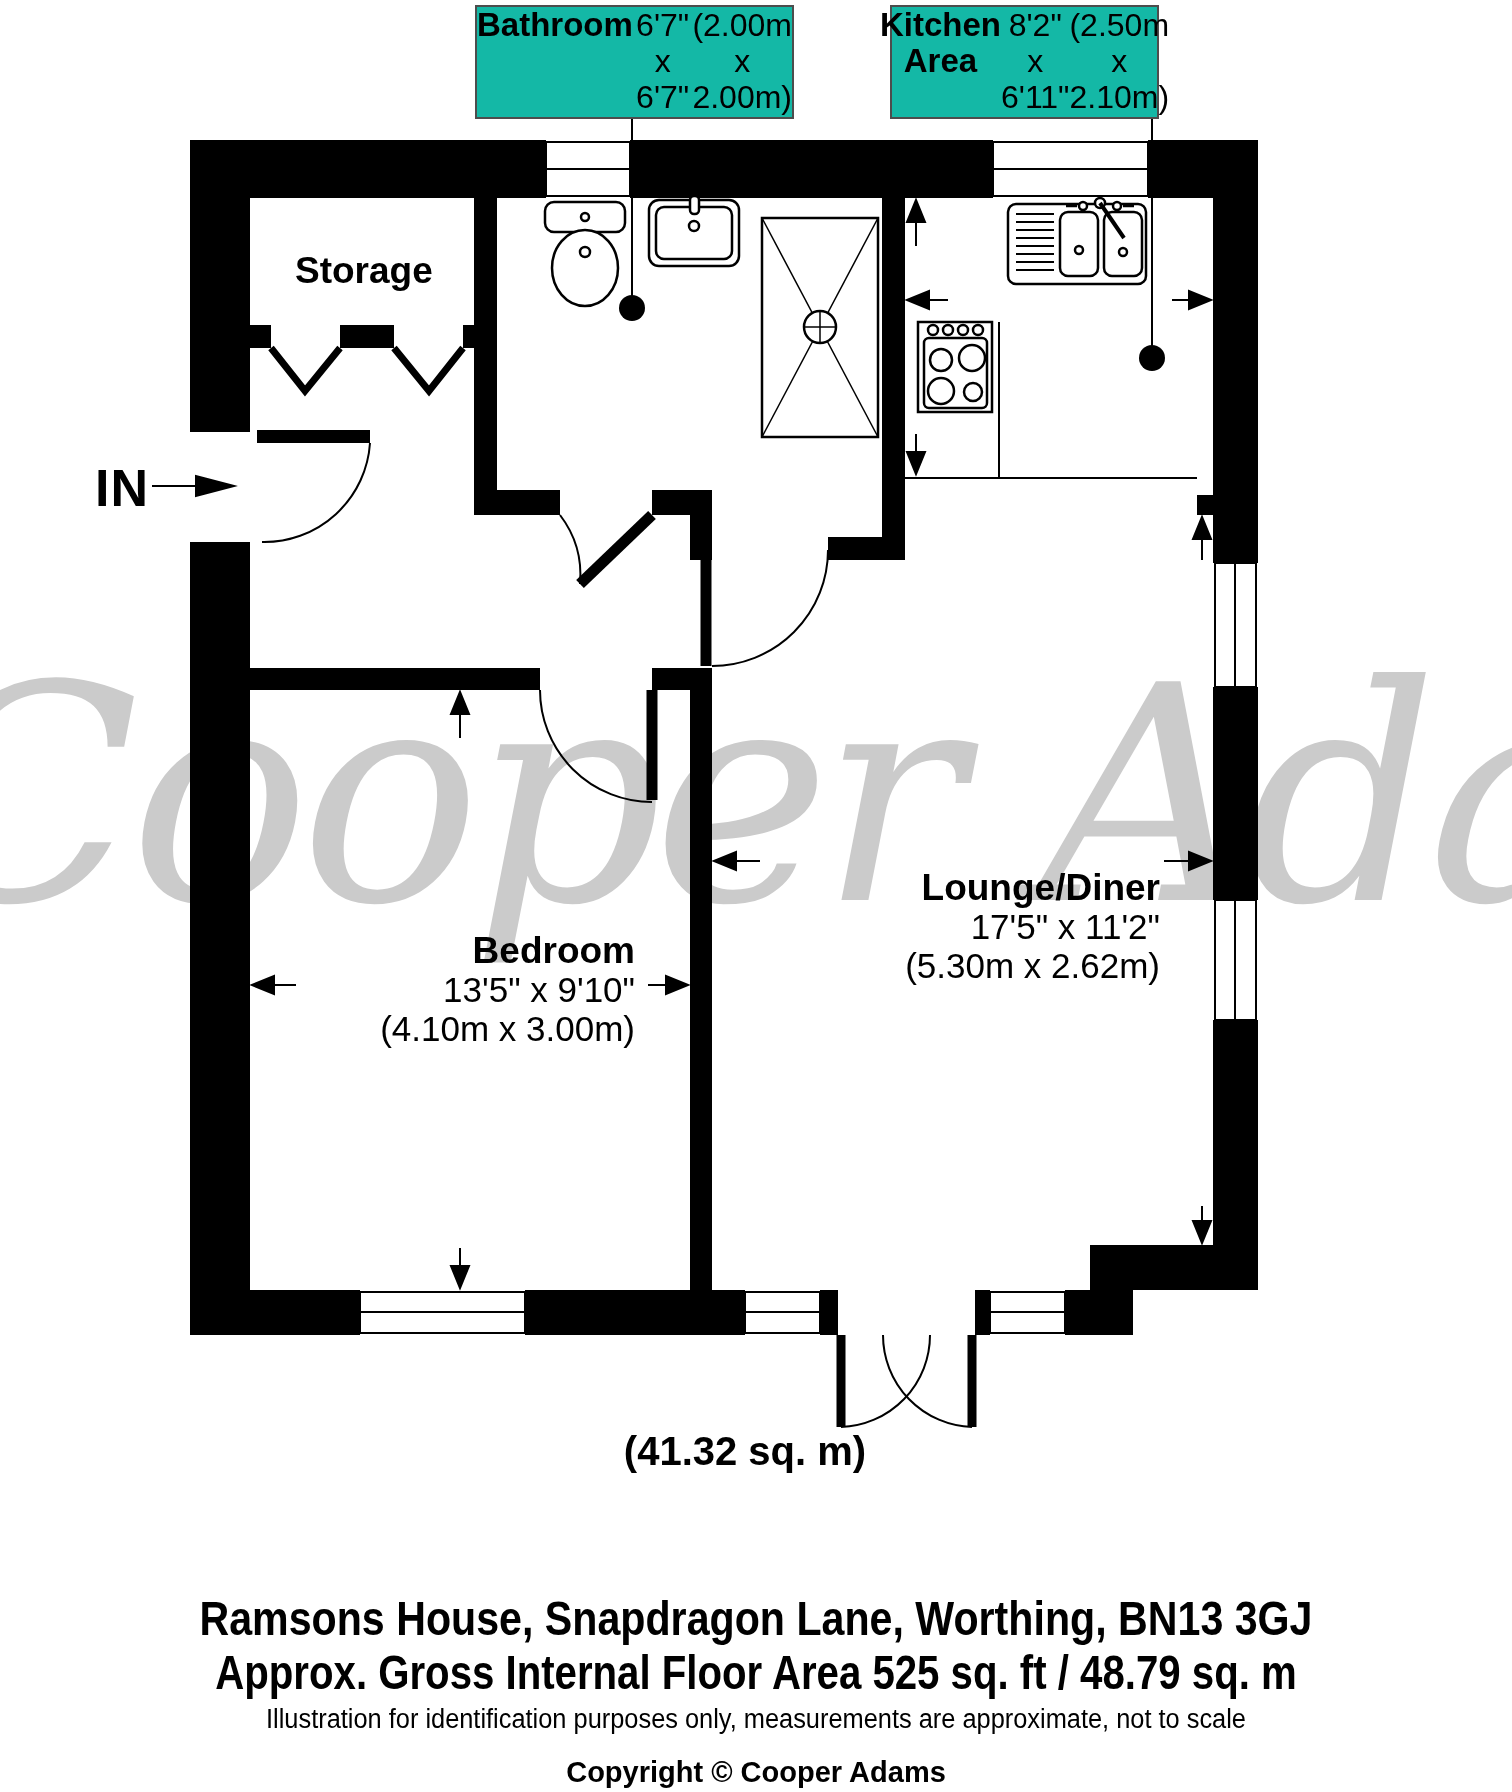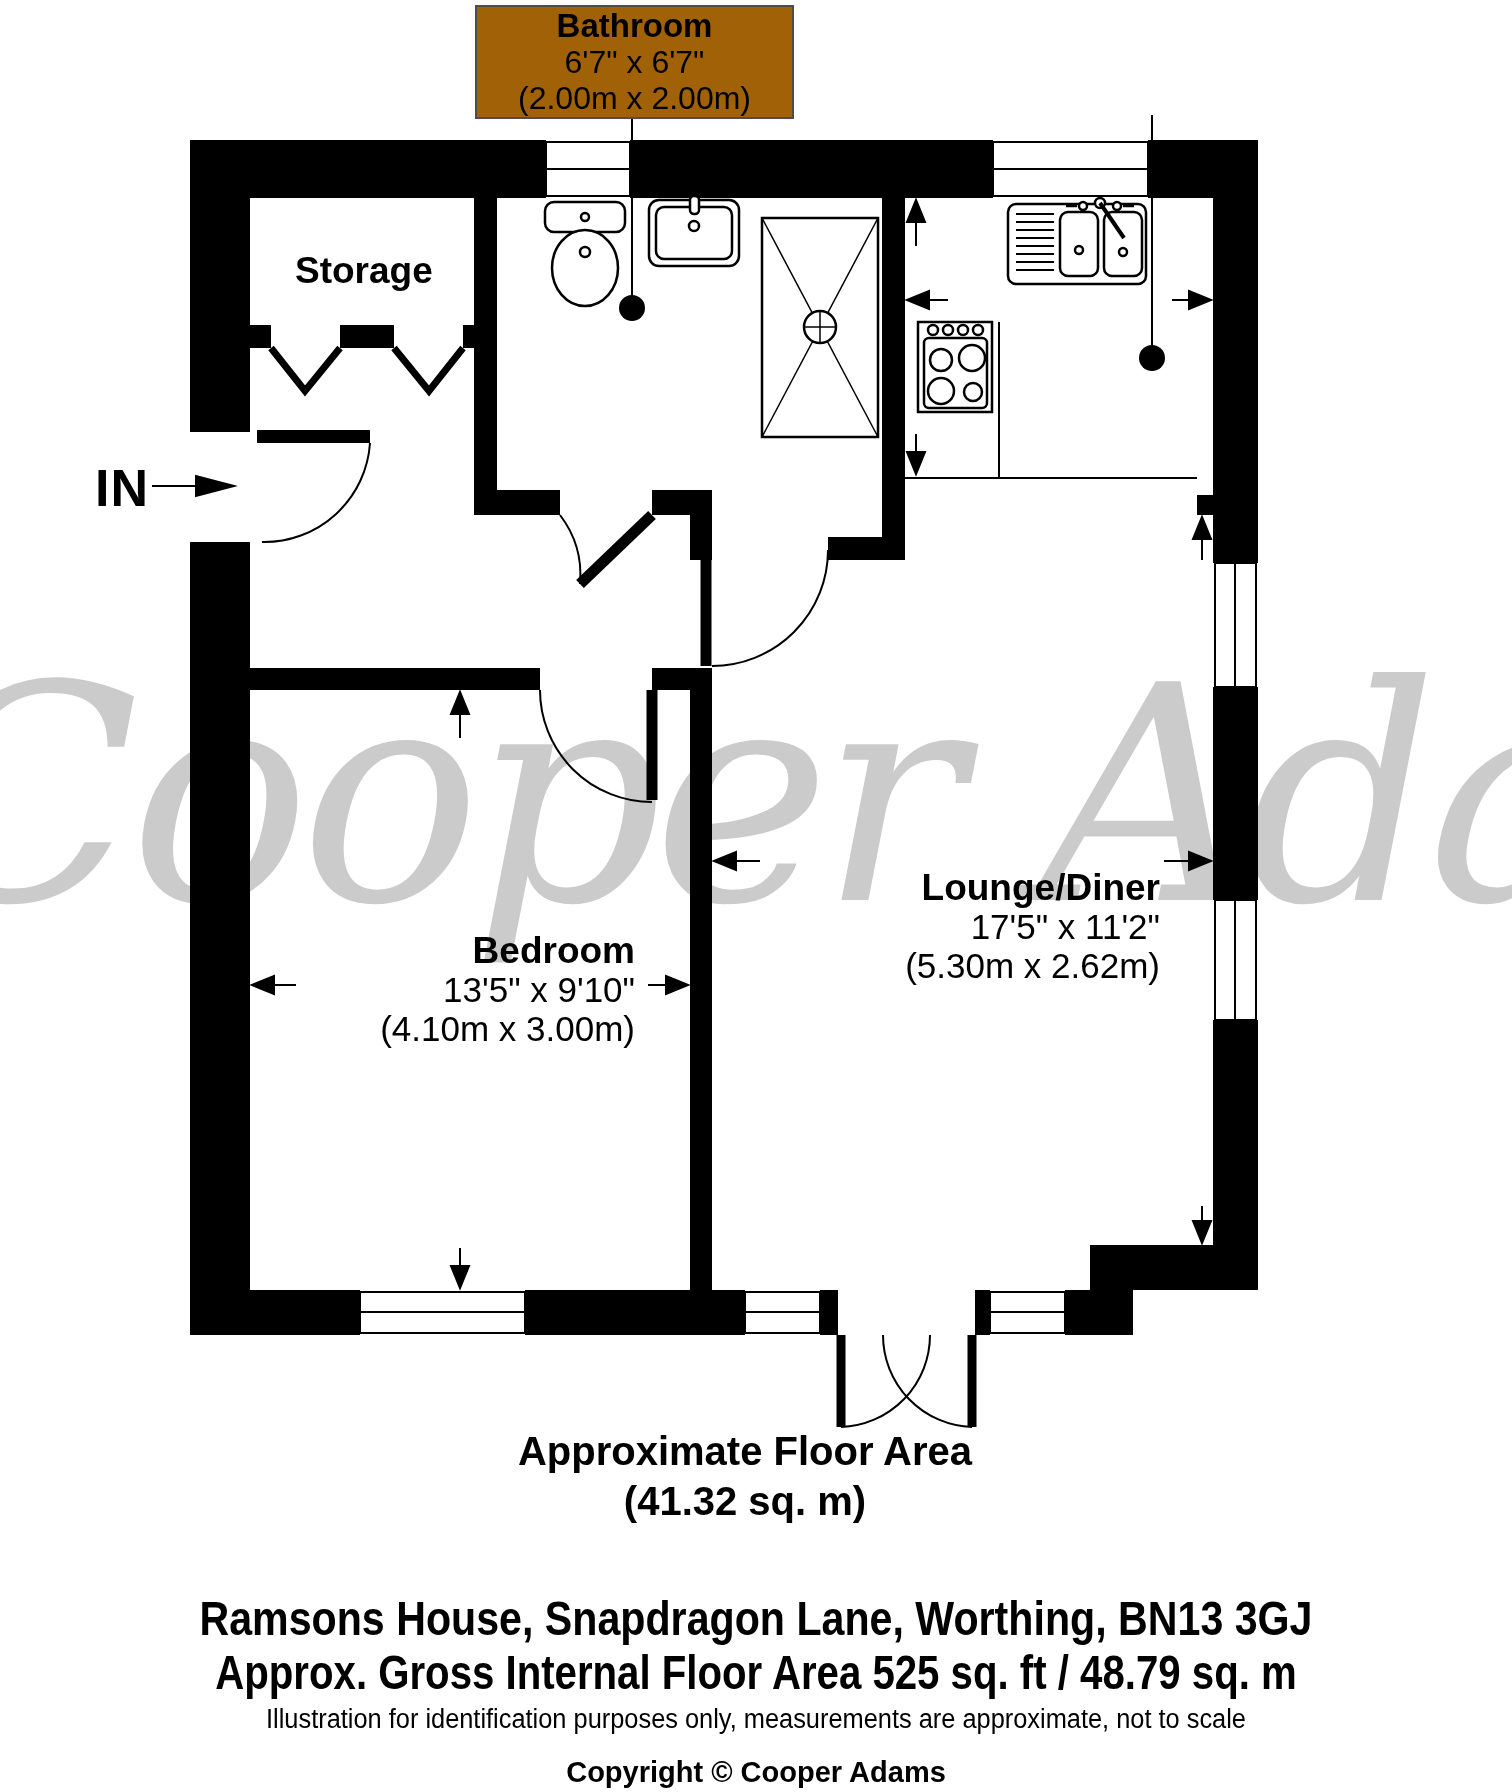--- a/index.html
+++ b/index.html
@@ -1,20 +1,20 @@
 <!DOCTYPE html>
 <html><head>
 <meta charset="utf-8">
 <style>
   html,body{margin:0;padding:0;background:#ffffff;}
   .page{position:relative;width:1512px;height:1792px;background:#fff;overflow:hidden;
         font-family:"Liberation Sans",sans-serif;color:#000;}
   .plan-svg{position:absolute;left:0;top:0;width:1512px;height:1792px;}
-  .label-box{position:absolute;background:#a16207;border:2px solid #4d4d4d;text-align:center;
-             display:flex;flex-direction:column;justify-content:center;line-height:36px;z-index:3;}
+  .label-box{position:absolute;background:#14b8a6;border:2px solid #4d4d4d;text-align:center;
+             display:flex;flex-direction:row;justify-content:center;line-height:36px;z-index:3;}
   .label-box .room-name{font-weight:bold;font-size:33px;}
   .label-box .room-dim{font-size:32px;}
   .room-label{position:absolute;text-align:right;z-index:3;line-height:39px;}
   .room-label .room-name{font-weight:bold;font-size:37px;}
   .room-label .room-dim{font-size:35px;}
   .storage-label{position:absolute;font-weight:bold;font-size:37px;z-index:3;}
   .in-label{position:absolute;font-weight:bold;font-size:52px;z-index:3;letter-spacing:1px;}
   .area-block{position:absolute;left:445px;top:1426px;width:600px;text-align:center;
               font-weight:bold;font-size:40px;line-height:50px;z-index:3;}
   .footer-line{position:absolute;left:0;width:1512px;text-align:center;z-index:3;white-space:nowrap;}
@@ -237,39 +237,43 @@
       <line x1="152" y1="486" x2="198" y2="486"></line>
       <path d="M 234 486 l -38 -10 l 0 20 z"></path>
     </g>
   </svg>
 
   <div class="label-box" style="left:475px;top:5px;width:315px;height:110px;">
     <div class="room-name">Bathroom</div>
     <div class="room-dim">6'7" x 6'7"</div>
     <div class="room-dim">(2.00m x 2.00m)</div>
   </div>
+  <div class="label-box" style="left:890px;top:5px;width:265px;height:110px;">
+    <div class="room-name">Kitchen Area</div>
+    <div class="room-dim">8'2" x 6'11"</div>
+    <div class="room-dim">(2.50m x 2.10m)</div>
+  </div>
 
   <div class="storage-label" style="left:295px;top:250px;">Storage</div>
 
   <div class="room-label" style="left:305px;top:931px;width:330px;">
     <div class="room-name">Bedroom</div>
     <div class="room-dim">13'5" x 9'10"</div>
     <div class="room-dim">(4.10m x 3.00m)</div>
   </div>
 
   <div class="room-label" style="left:810px;top:868px;width:350px;">
     <div class="room-name">Lounge/Diner</div>
     <div class="room-dim">17'5" x 11'2"</div>
     <div class="room-dim">(5.30m x 2.62m)</div>
   </div>
 
   <div class="in-label" style="left:95px;top:458px;">IN</div>
 
   <div class="area-block">
-    <div>Approximate Floor Area</div>
     <div>(41.32 sq. m)</div>
   </div>
 
   <div class="footer-line addr">Ramsons House, Snapdragon Lane, Worthing, BN13 3GJ</div>
   <div class="footer-line gross">Approx. Gross Internal Floor Area 525 sq. ft / 48.79 sq. m</div>
   <div class="footer-line disclaimer">Illustration for identification purposes only, measurements are approximate, not to scale</div>
   <div class="footer-line copyright">Copyright © Cooper Adams</div>
 
 </div>
 

